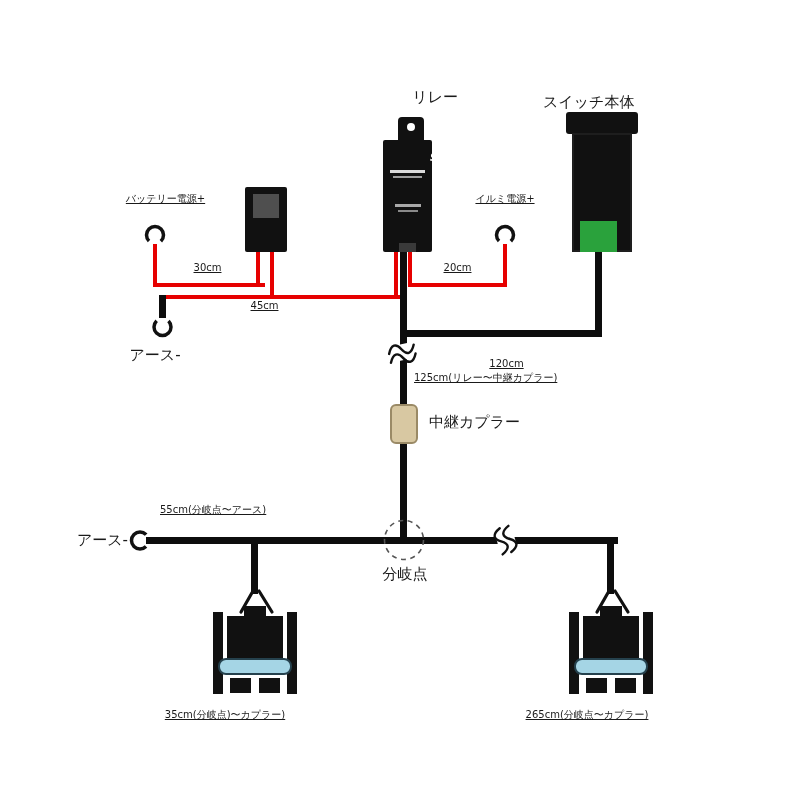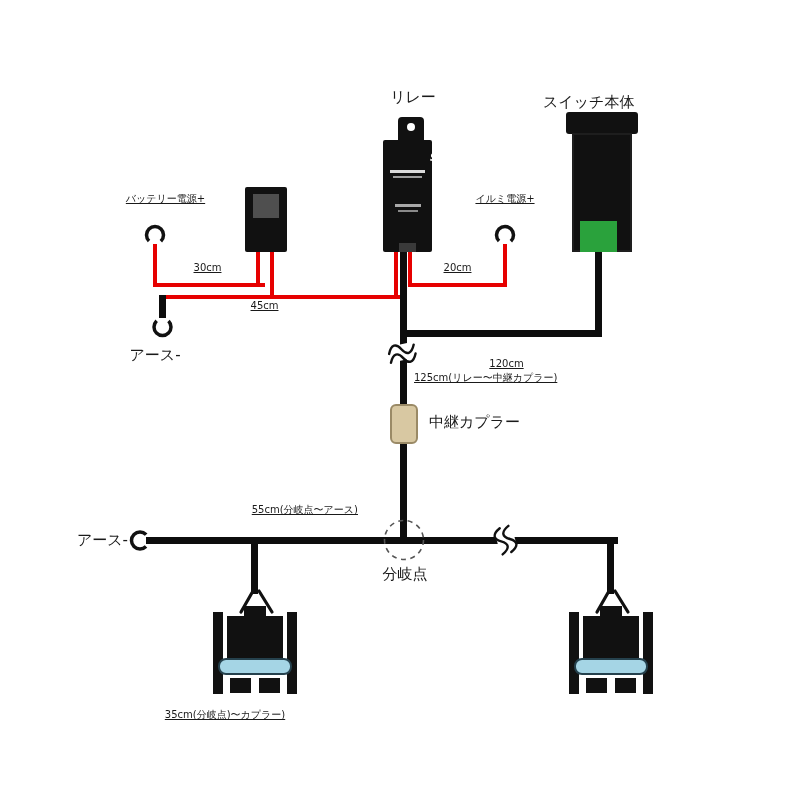--- a/index.html
+++ b/index.html
@@ -103,36 +103,37 @@
   <div class="fogc" style="left:569px;top:606px;">
     <div class="railL"></div>
     <div class="railR"></div>
     <div class="toptab"></div>
     <div class="bodyc"></div>
     <div class="cyanbar"></div>
     <div class="footL"></div>
     <div class="footR"></div>
   </div>
 
-  <div class="lbl" style="left:368px;top:88px;width:90px;text-align:center;">リレー</div>
+  <div class="lbl" style="left:368px;top:88px;width:90px;">リレー</div>
   <div class="lbl" style="left:543px;top:93px;width:115px;text-align:left;">スイッチ本体</div>
   <div class="lbl m" style="left:88px;top:193px;width:155px;text-align:center;">バッテリー電源+</div>
   <div class="lbl m" style="left:450px;top:193px;width:110px;text-align:center;">イルミ電源+</div>
   <div class="lbl" style="left:120px;top:346px;width:70px;text-align:center;">アース-</div>
   <div class="lbl" style="left:62px;top:531px;width:66px;text-align:right;">アース-</div>
   <div class="lbl" style="left:429px;top:413px;">中継カプラー</div>
   <div class="lbl" style="left:365px;top:565px;width:80px;text-align:center;">分岐点</div>
 
   <div class="lbl m" style="left:165px;top:262px;width:85px;text-align:center;">30cm</div>
   <div class="lbl m" style="left:222px;top:300px;width:85px;text-align:center;">45cm</div>
   <div class="lbl m" style="left:415px;top:262px;width:85px;text-align:center;">20cm</div>
   <div class="lbl m" style="left:464px;top:310px;width:85px;text-align:center;margin-top:48px;">120cm</div>
   <div class="lbl m" style="left:414px;top:372px;">125cm(リレー〜中継カプラー)</div>
-  <div class="lbl m" style="left:178px;top:504px;width:180px;text-align:right;">55cm(分岐点〜アース)</div>
+  <div class="lbl m" style="left:160px;top:504px;width:180px;text-align:left;">55cm(分岐点〜アース)</div>
   <div class="lbl m" style="left:115px;top:709px;width:220px;text-align:center;">35cm(分岐点)〜カプラー)</div>
+  <div class="lbl m" style="left:472px;top:709px;width:230px;text-align:center;">265cm(分岐点〜カプラー)</div>
 
   <svg class="overlay" viewBox="0 0 800 800">
 
     <g>
       <circle cx="155" cy="235" r="8.5" fill="none" stroke="#111" stroke-width="3.5" stroke-dasharray="40 13" transform="rotate(135 155 235)"></circle>
     </g>
     <g>
       <circle cx="505" cy="235" r="8.5" fill="none" stroke="#111" stroke-width="3.5" stroke-dasharray="40 13" transform="rotate(135 505 235)"></circle>
     </g>
     <g>

